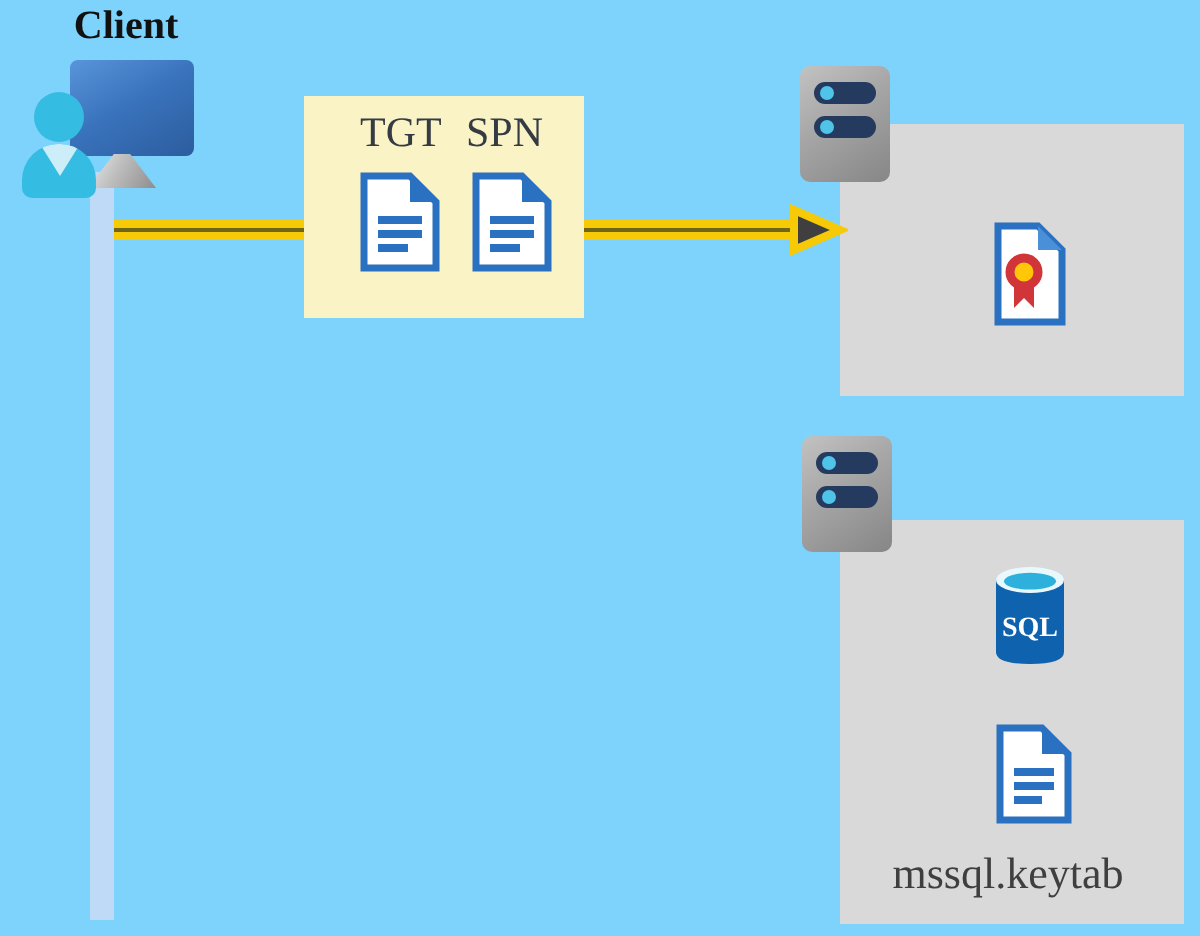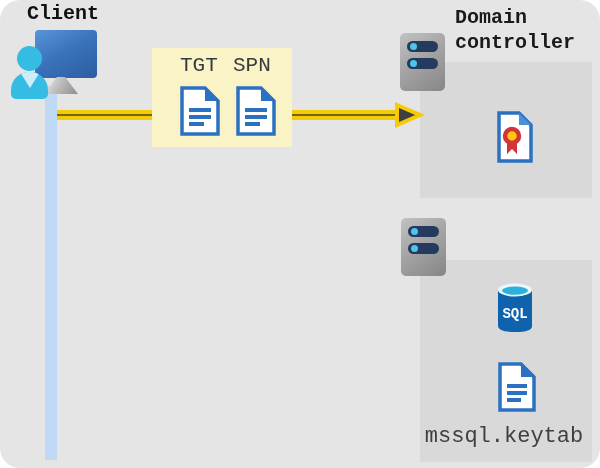--- a/index.html
+++ b/index.html
@@ -1,18 +1,18 @@
 <!DOCTYPE html>
 <html><head>
 <meta charset="utf-8">
 <style>
   html,body { margin:0; padding:0; background:#fff; }
   #stage {
-    position:relative; width:600px; height:468px; background:#e5e5e5;
-    font-family:Liberation Mono, monospace; overflow:hidden;border-radius:20px;
+    position:relative; width:600px; height:468px; background:#7dd3fc;
+    font-family:Liberation Serif, serif; overflow:hidden;
   }
   .abs { position:absolute; }
 
   
   .client-label { left:22px; top:2px; width:82px; text-align:center;
     font-size:20px; font-weight:bold; color:#111111; }
   .monitor { left:35px; top:30px; width:62px; height:48px; border-radius:4px;
     background:linear-gradient(150deg,#5995da 0%,#3a74bd 45%,#2c5c9e 100%); z-index:3; }
   .monitor-stand { left:44px; top:77px; width:34px; height:17px;
     clip-path:polygon(38% 0, 62% 0, 100% 100%, 0 100%);
@@ -25,21 +25,21 @@
     width:0; height:0; border-left:10px solid transparent; border-right:10px solid transparent;
     border-top:16px solid #cdeef9; }
   .client-line { left:45px; top:86px; width:12px; height:374px; background:#bedaf6; z-index:1; }
 
   
   .arrow-line { left:57px; top:110px; width:342px; height:10px; z-index:2;
     background:linear-gradient(to bottom,#f7ca07 0%,#f7ca07 38%,#6f6715 38%,#6f6715 62%,#f7ca07 62%,#f7ca07 100%); }
   .arrow-head { left:394px; top:102px; z-index:6; }
 
   
-  .token-box { left:152px; top:48px; width:140px; height:99px; background:#faf3c5; z-index:5; }
+  .token-box { left:152px; top:48px; width:140px; height:111px; background:#faf3c5; z-index:5; }
   .token-label { position:absolute; top:6px; font-size:21px; color:#353b43; }
   .tgt { left:28px; } .spn { left:81px; }
   .token-doc { position:absolute; top:37px; }
   .doc1 { left:27px; } .doc2 { left:83px; }
 
   
   .panel { background:#d9d9d9; z-index:0; }
   .dc-panel { left:420px; top:62px; width:172px; height:136px; }
   .linux-panel { left:420px; top:260px; width:172px; height:202px; }
 
@@ -101,21 +101,20 @@
       <rect x="10" y="30" width="22" height="4" fill="#2b71c2"></rect>
       <rect x="10" y="37" width="15" height="4" fill="#2b71c2"></rect>
     </svg>
   </div>
 
   <div class="abs panel dc-panel"></div>
   <div class="abs server dc-server">
     <div class="pill p1"></div>
     <div class="pill p2"></div>
   </div>
-  <div class="abs group-title dc-title">Domain controller</div>
   <svg class="abs cert-icon" width="38" height="54" viewBox="0 0 38 54">
     <path d="M3 3 H23 L35 15 V51 H3 Z" fill="#ffffff" stroke="#2b71c2" stroke-width="3.5"></path>
     <path d="M23 3 L23 15 L35 15 Z" fill="#4a90d8"></path>
     <circle cx="16" cy="26" r="7" fill="#ffc60a" stroke="#d23539" stroke-width="4.5"></circle>
     <path d="M11 32 L11 44 L16 39 L21 44 L21 32 Z" fill="#d23539"></path>
   </svg>
 
   <div class="abs panel linux-panel"></div>
   <div class="abs server linux-srv">
     <div class="pill p1"></div>

